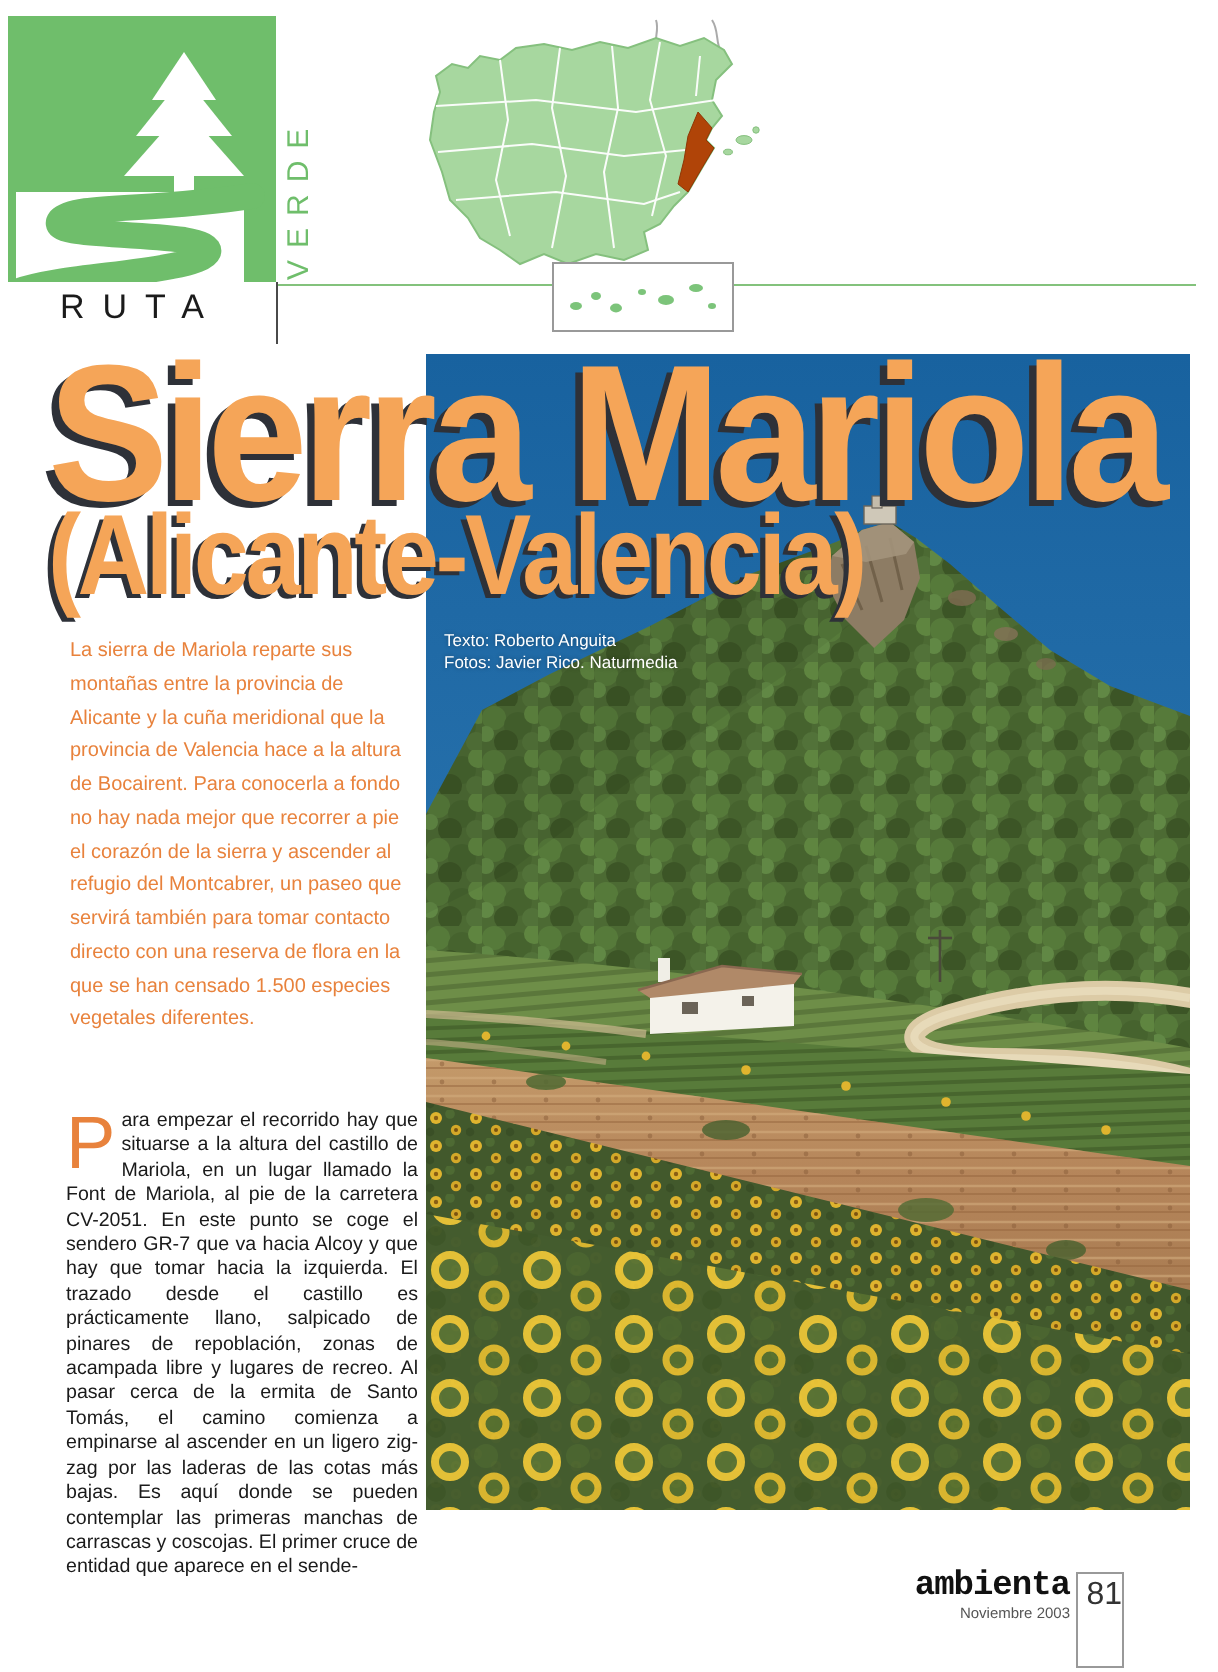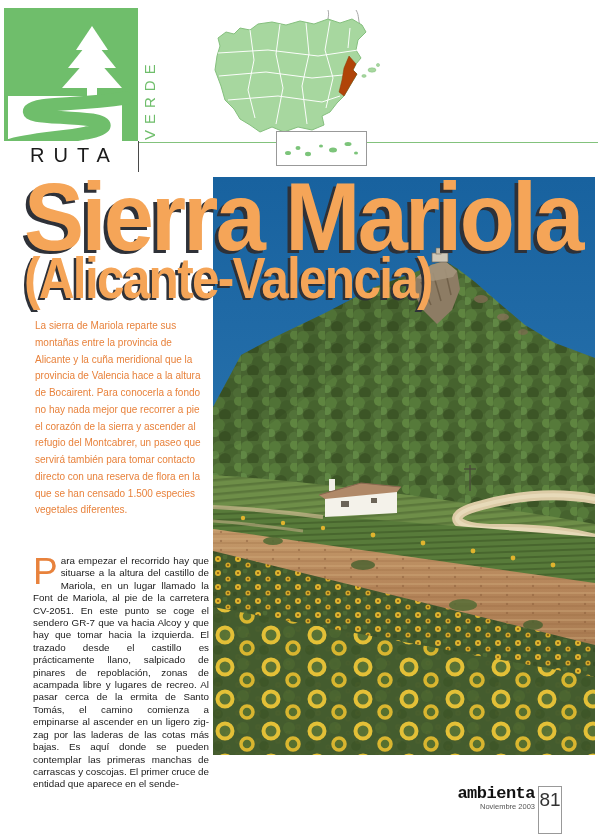--- a/index.html
+++ b/index.html
@@ -7,21 +7,21 @@
     position:relative;width:609px;height:836px;background:#fff;overflow:hidden;
     font-family:"Liberation Sans",sans-serif;outline:1px solid #e0e0e0;
   }
   
   .logo-square{position:absolute;left:4px;top:8px;width:134px;height:133px;}
   .verde{
     position:absolute;left:141px;top:140px;transform:rotate(-90deg);transform-origin:0 0;
     width:118px;font-size:15px;letter-spacing:6px;color:#6FBE6B;font-weight:400;
   }
   .ruta{
-    position:absolute;left:30px;top:144px;font-size:20px;letter-spacing:9px;color:#1b1b1b;
+    position:absolute;left:30px;top:144px;font-size:17px;letter-spacing:9px;color:#1b1b1b;
   }
   .hline{position:absolute;left:138px;top:142px;width:460px;height:1px;background:#83C27C;}
   .vline{position:absolute;left:138px;top:141px;width:1px;height:31px;background:#4a4a4a;}
   .spain-map{position:absolute;left:210px;top:8px;}
   .canary-box{position:absolute;left:276px;top:131px;}
   
   .title-main{
     position:absolute;left:24px;top:168px;z-index:6;white-space:nowrap;
     font-size:97px;line-height:1;font-weight:bold;letter-spacing:-3px;
     color:#F5A558;text-shadow:-4px 3px 0 #2E3138;
@@ -58,21 +58,21 @@
     font-weight:bold;font-size:17px;letter-spacing:-.5px;color:#111;font-family:Liberation Mono, monospace;
   }
   .issue-date{
     position:absolute;left:400px;top:802px;width:135px;text-align:right;
     font-size:7.5px;color:#555;
   }
   .pagebox{
     position:absolute;left:538px;top:786px;width:22px;height:46px;
     border:1px solid #999;background:#fff;text-align:center;
   }
-  .pagenum{font-size:19px;color:#333;padding-top:2px;}
+  .pagenum{font-size:16px;color:#333;padding-top:2px;text-align:right;}
 </style>
 </head>
 <body>
 
 <div id="page">
 
   <div class="hline"></div>
   <div class="vline"></div>
 
   <svg class="logo-square" viewBox="0 0 134 133" width="134" height="133">
@@ -232,20 +232,24 @@
       <line x1="251" y1="292" x2="263" y2="292"></line>
     </g>
 
     <path d="M0,330 C40,332 80,336 110,340" stroke="#CDBA92" stroke-width="4" fill="none" opacity="0.7"></path>
     <path d="M0,344 C30,346 60,350 90,354" stroke="#C2AD86" stroke-width="3" fill="none" opacity="0.6"></path>
   </svg>
 
   <div class="title-main">Sierra Mariola</div>
   <div class="title-sub">(Alicante-Valencia)</div>
 
+  <div class="credits">
+    <div>Texto: Roberto Anguita</div>
+    <div>Fotos: Javier Rico. Naturmedia</div>
+  </div>
 
   <div class="intro">La sierra de Mariola reparte sus montañas entre la provincia de Alicante y la cuña meridional que la provincia de Valencia hace a la altura de Bocairent. Para conocerla a fondo no hay nada mejor que recorrer a pie el corazón de la sierra y ascender al refugio del Montcabrer, un paseo que servirá también para tomar contacto directo con una reserva de flora en la que se han censado 1.500 especies vegetales diferentes.</div>
 
   <div class="bodytext">
     <span class="dropcap">P</span><span>ara empezar el recorrido hay que situarse a la altura del castillo de Mariola, en un lugar llamado la Font de Mariola, al pie de la carretera CV-2051. En este punto se coge el sendero GR-7 que va hacia Alcoy y que hay que tomar hacia la izquierda. El trazado desde el castillo es prácticamente llano, salpicado de pinares de repoblación, zonas de acampada libre y lugares de recreo. Al pasar cerca de la ermita de Santo Tomás, el camino comienza a empinarse al ascender en un ligero zig-zag por las laderas de las cotas más bajas. Es aquí donde se pueden contemplar las primeras manchas de carrascas y coscojas. El primer cruce de entidad que aparece en el sende-</span>
   </div>
 
   <div class="mag">ambienta</div>
   <div class="issue-date">Noviembre 2003</div>
   <div class="pagebox">

